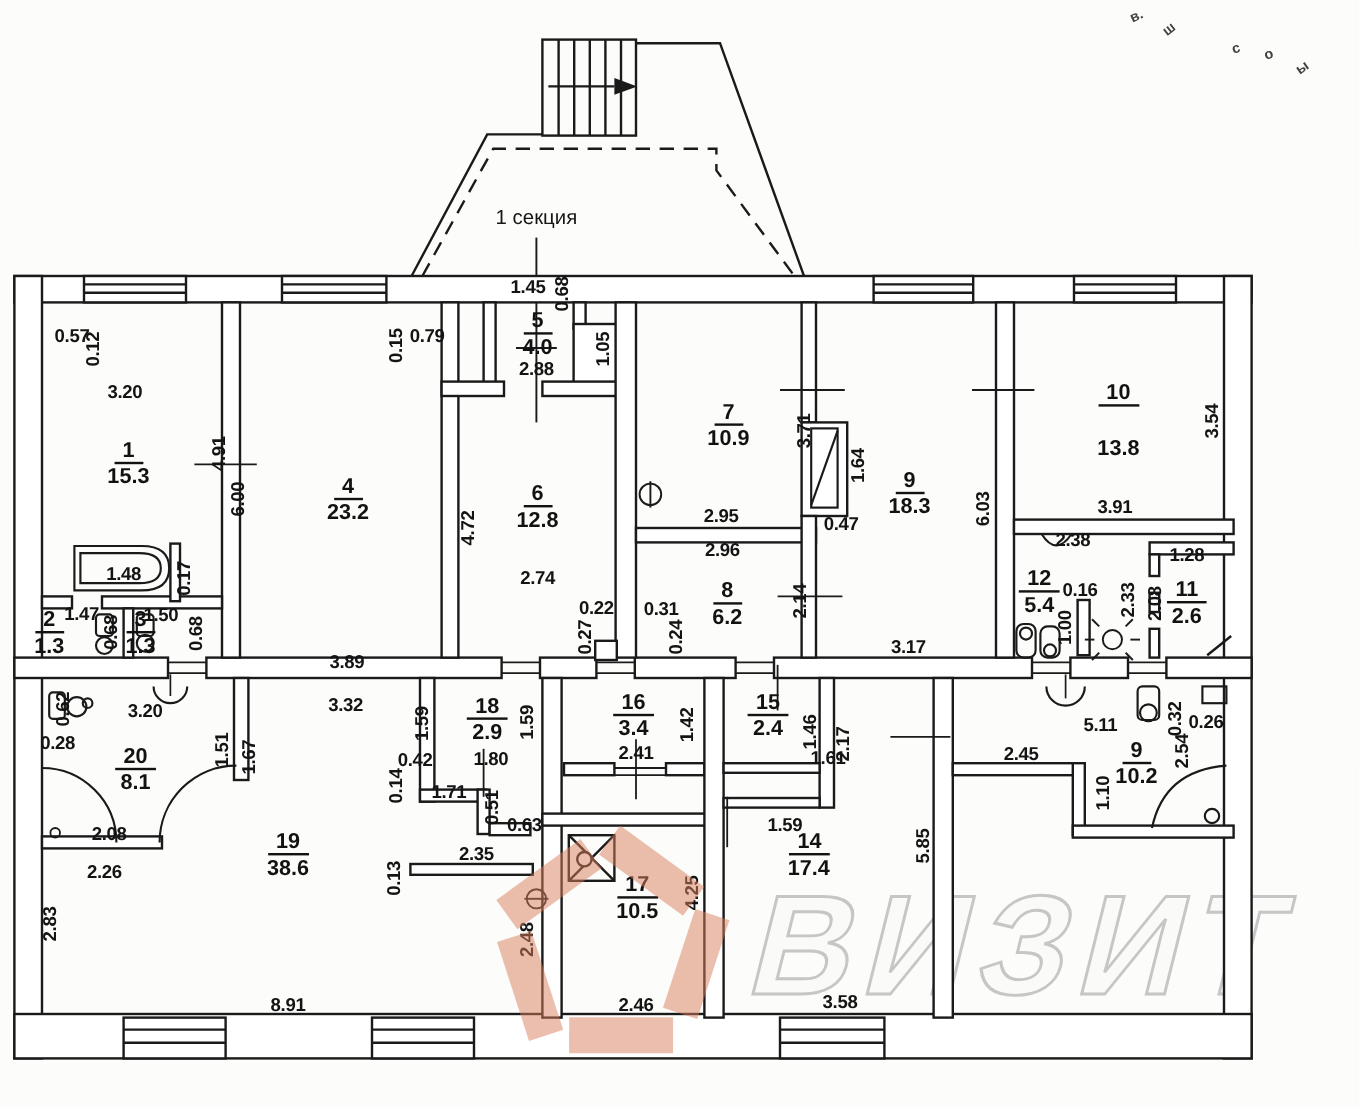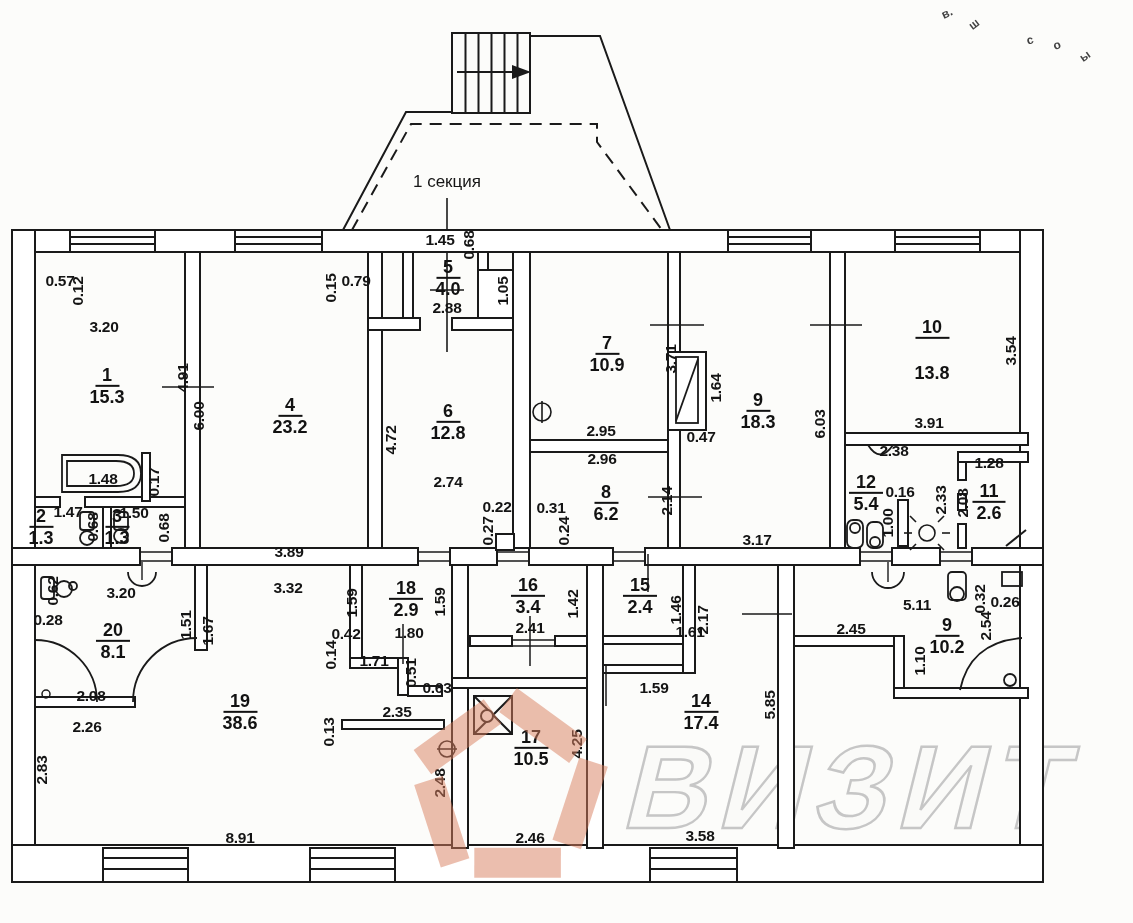--- a/index.html
+++ b/index.html
@@ -363,21 +363,21 @@
         <span class="area">2.6</span>
       </div>
       <div class="room" style="left: 866px; top: 493px;">
         <span class="num">12</span>
         <span class="area">5.4</span>
       </div>
       <div class="room" style="left: 947px; top: 636px;">
         <span class="num">9</span>
         <span class="area">10.2</span>
       </div>
-      <div class="room" style="left: 701px; top: 712px;">
+      <div class="room" style="left: 674px; top: 712px; align-items: flex-end;">
         <span class="num">14</span>
         <span class="area">17.4</span>
       </div>
       <div class="room" style="left: 640px; top: 596px;">
         <span class="num">15</span>
         <span class="area">2.4</span>
       </div>
       <div class="room" style="left: 528px; top: 596px;">
         <span class="num">16</span>
         <span class="area">3.4</span>

